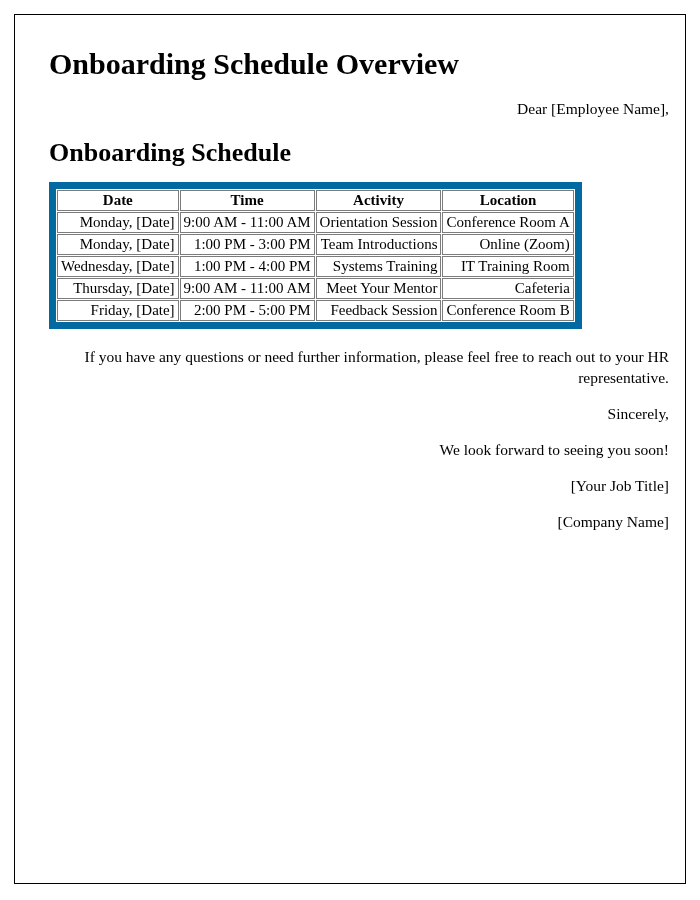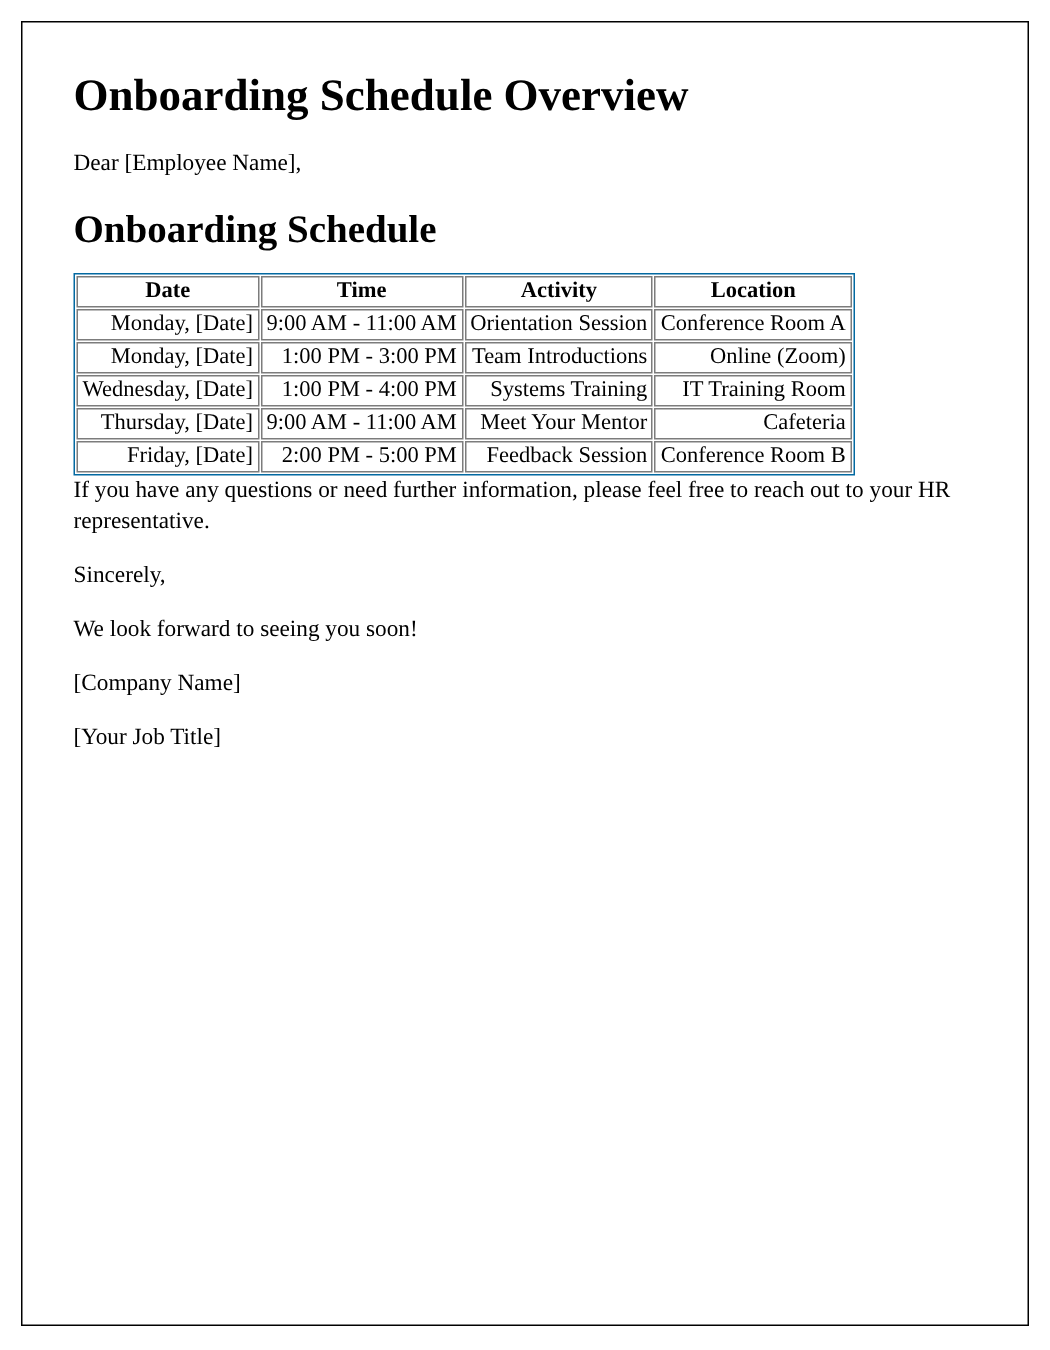--- a/index.html
+++ b/index.html
@@ -22,26 +22,28 @@
     }
     h2 {
       font-size: 26px;
       font-weight: bold;
       margin: 18px 0 14px 0;
     }
     p {
       font-size: 15.5px;
       margin: 0 0 15px 0;
       line-height: 1.35;
+      text-align: right;
     }
     table {
       border-collapse: separate;
       border-spacing: 1px;
-      border: 1px solid #0369a1;
+      border: 7px solid #0369a1;
       font-size: 15px;
+      margin-bottom: 18px;
     }
     th, td {
       border: 1px solid #7c7c7c;
       padding: 1px 3px;
       text-align: right;
       white-space: nowrap;
     }
     th {
       text-align: center;
       font-weight: bold;
@@ -98,16 +100,16 @@
         <td>2:00 PM - 5:00 PM</td>
         <td>Feedback Session</td>
         <td>Conference Room B</td>
       </tr>
     </tbody>
   </table>
 
   <p>If you have any questions or need further information, please feel free to reach out to your HR representative.</p>
   <p>Sincerely,</p>
   <p>We look forward to seeing you soon!</p>
+  <p>[Your Job Title]</p>
   <p>[Company Name]</p>
-  <p>[Your Job Title]</p>
 
 </div>
 
 </body></html>

